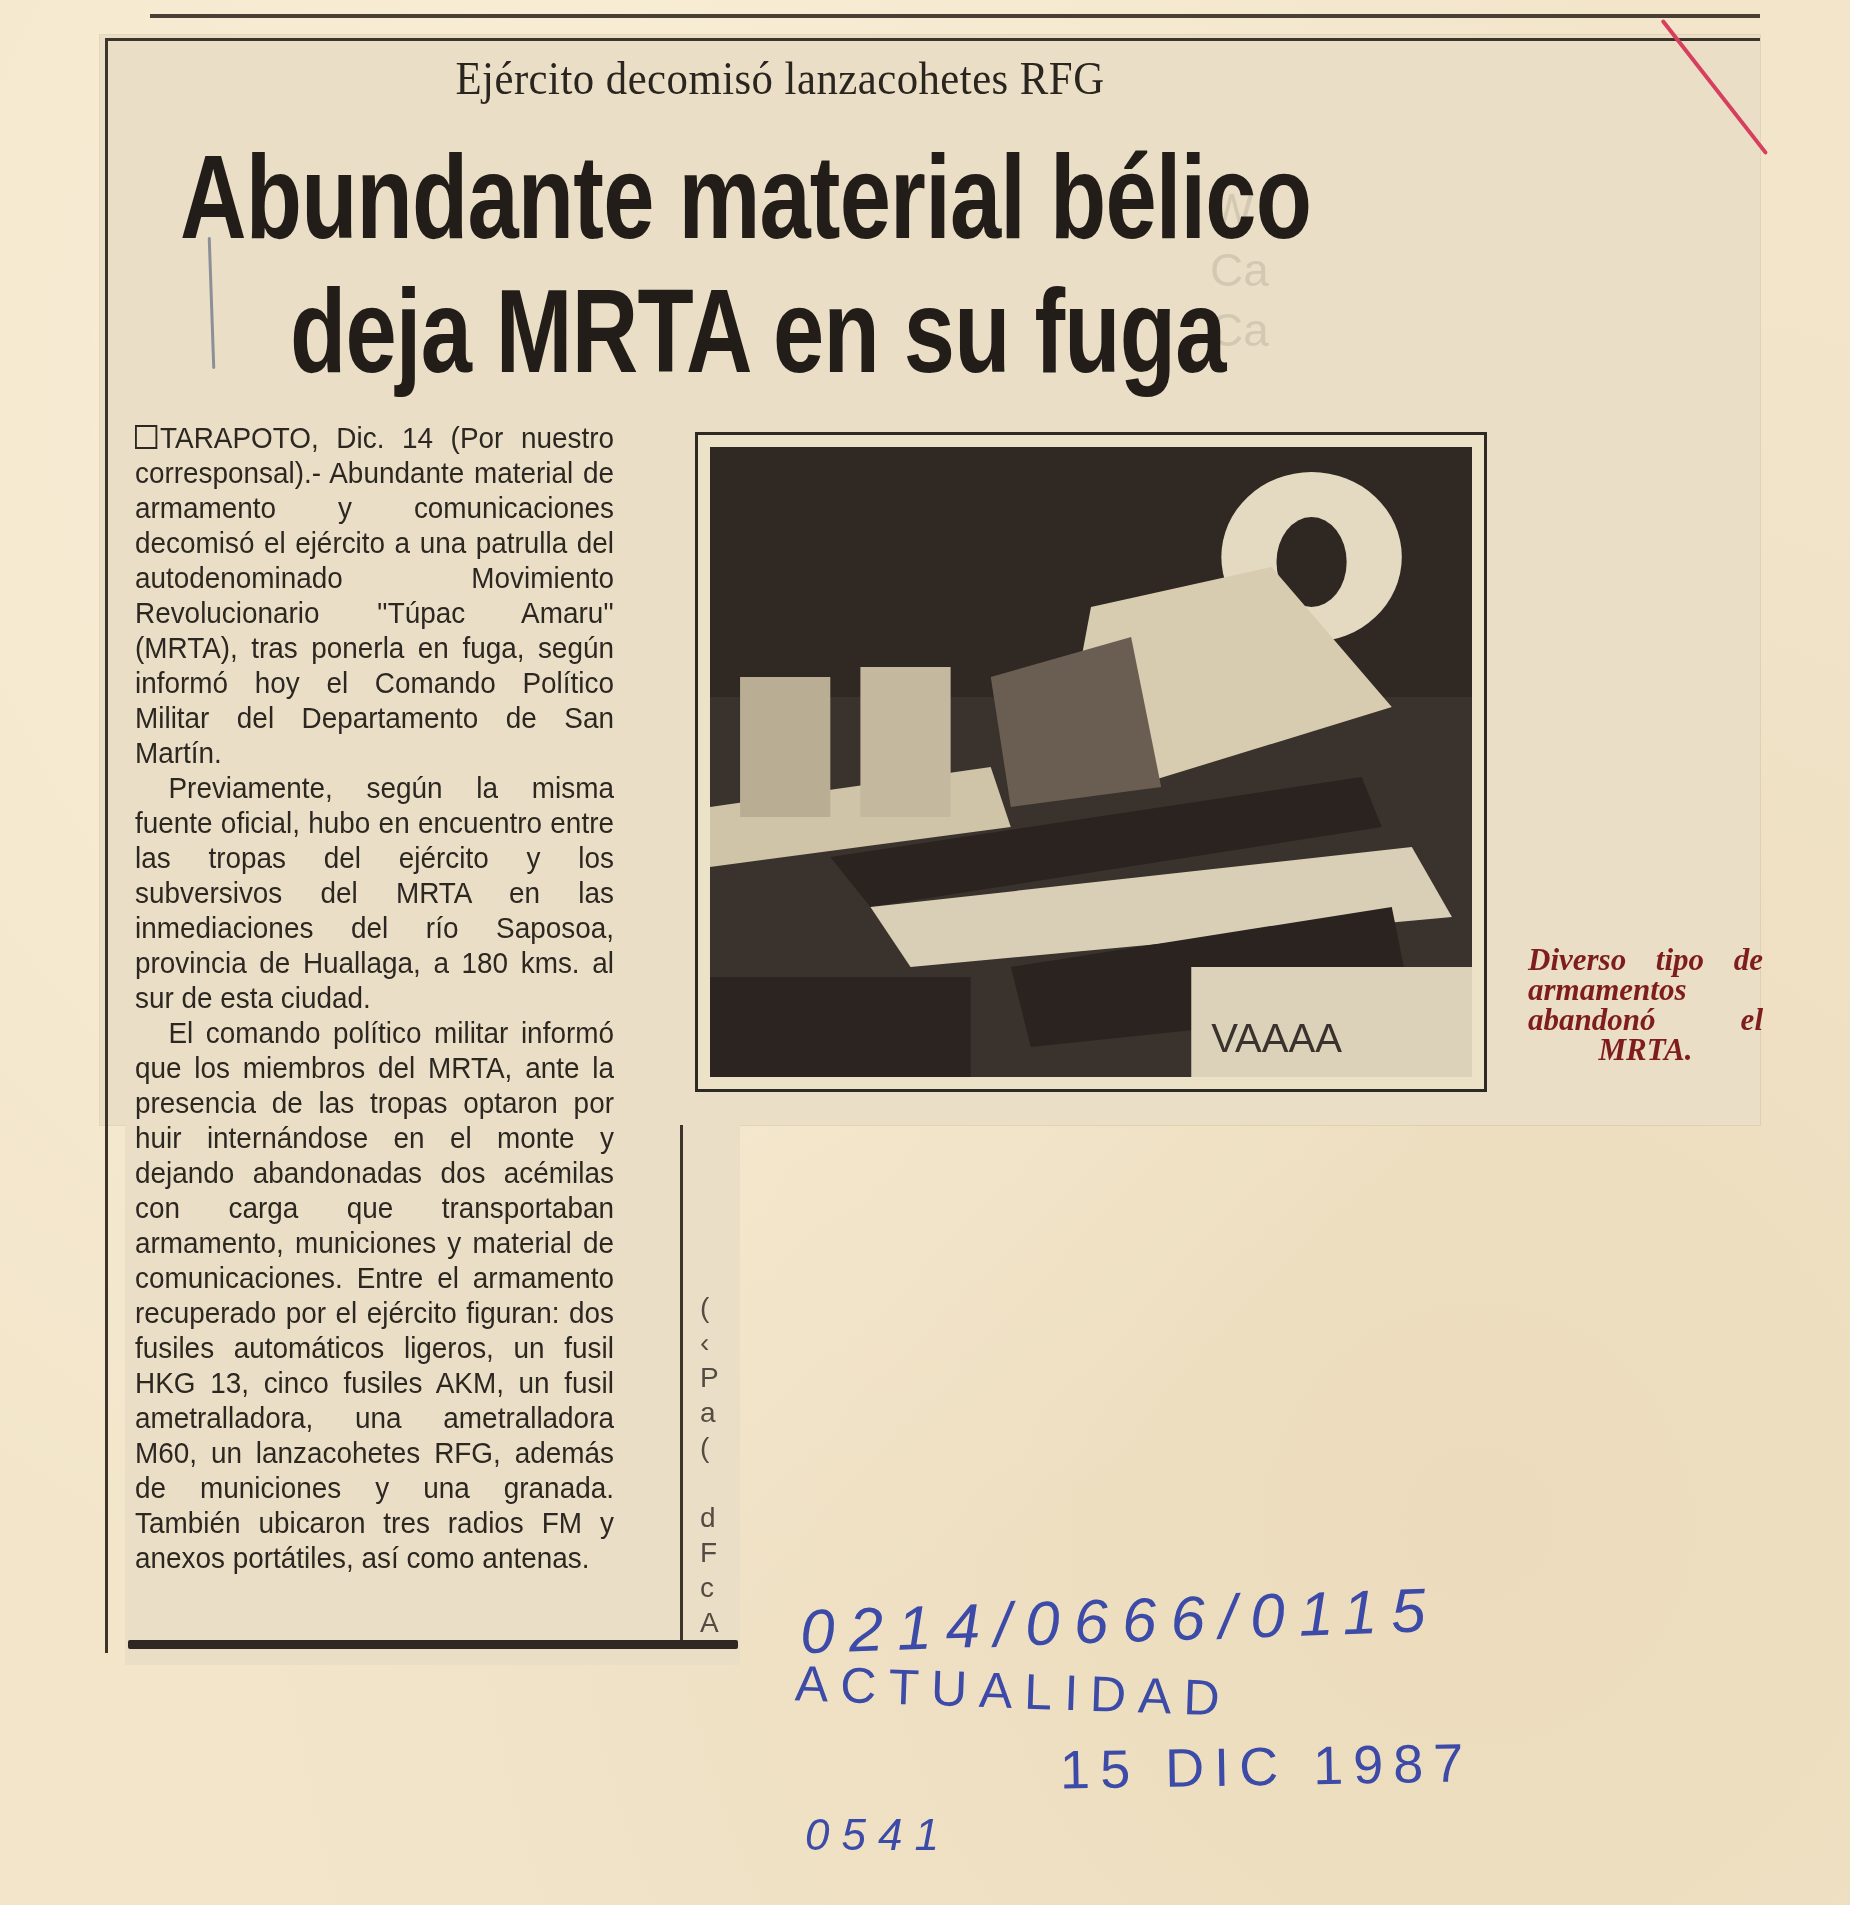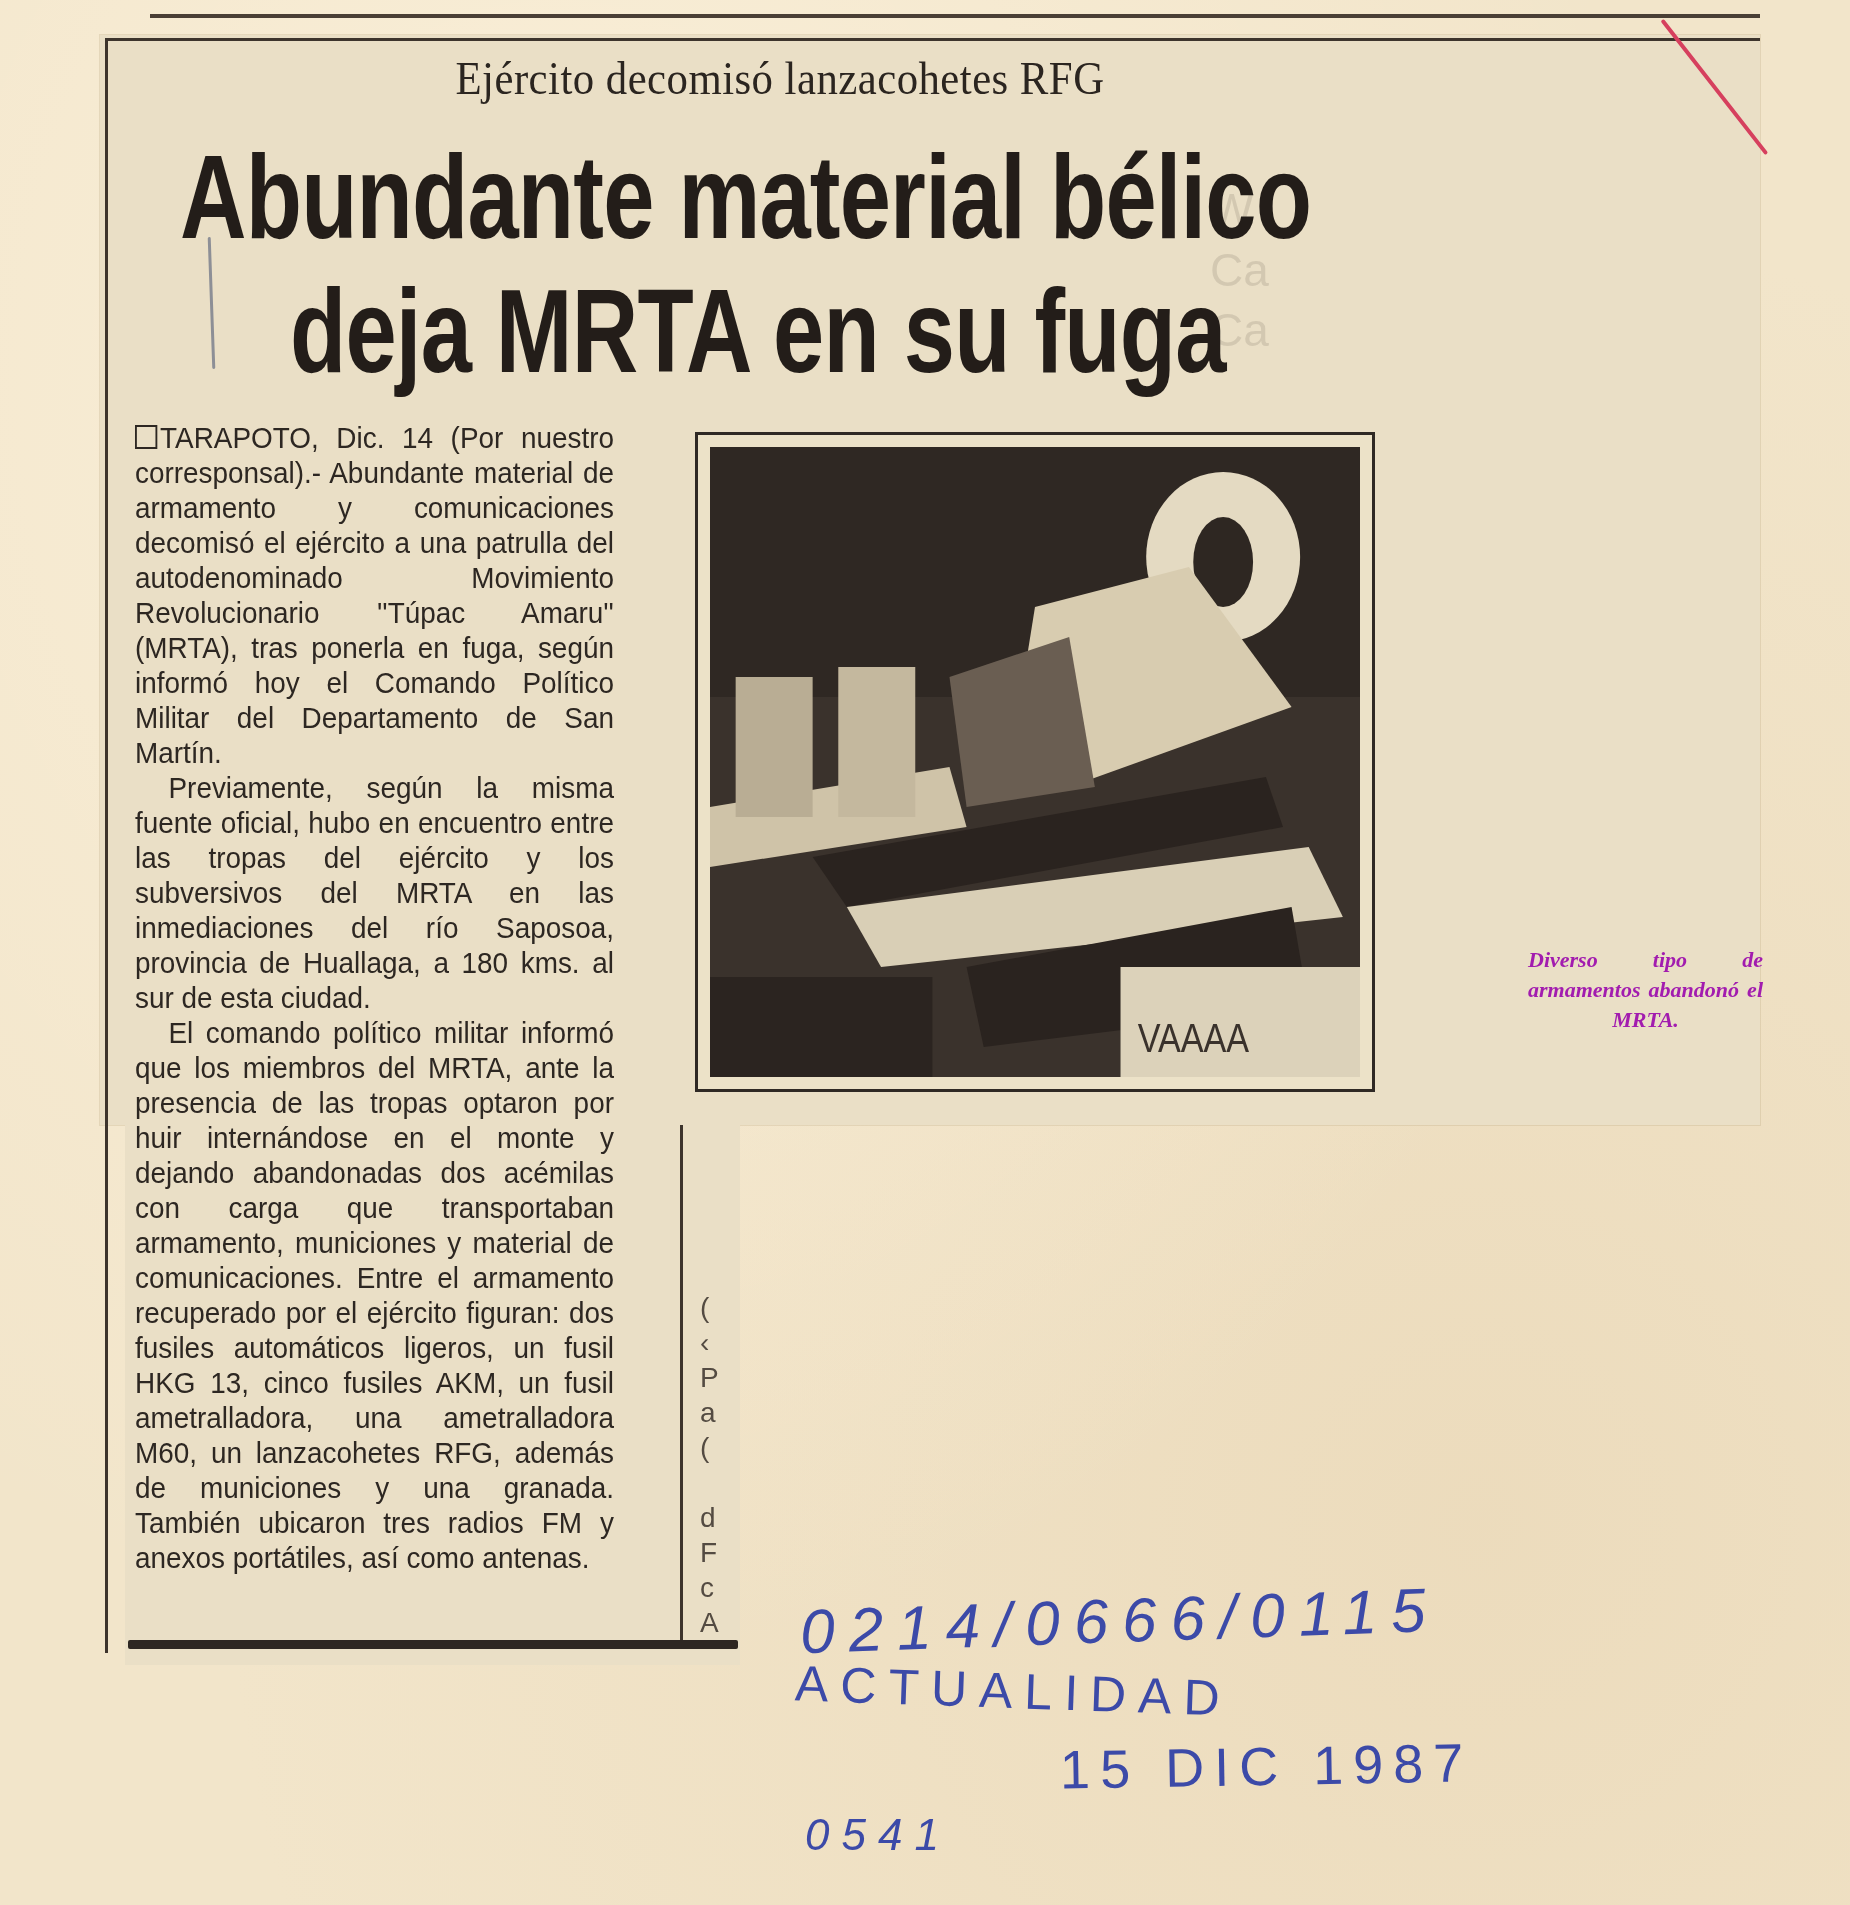--- a/index.html
+++ b/index.html
@@ -53,33 +53,33 @@
       color:#2d2722; text-align:justify;
       transform:scaleX(0.93); transform-origin:left;
     }
     .body-col p { margin:0; }
     .body-col p.indent { text-indent:36px; }
     .dateline-box {
       display:inline-block; width:20px; height:20px; border:2px solid #2d2722; vertical-align:-1px; margin-right:3px;
     }
 
     .photo {
-      position:absolute; left:695px; top:432px; width:680px; height:660px;
+      position:absolute; left:695px; top:432px; width:792px; height:660px;
       border:3px solid #2f2924; box-sizing:border-box; padding:12px; background:#ece2c8;
     }
     .photo-inner {
       width:100%; height:100%; position:relative; overflow:hidden;
       background:#3d342d;
     }
     .photo-inner svg { width:100%; height:100%; display:block; }
 
     .caption {
       position:absolute; left:1528px; top:945px; width:235px;
       font-family:"Liberation Serif", serif; font-style:italic; font-weight:bold;
-      font-size:22px; line-height:30px; color:#a21caf; text-align:justify;
+      font-size:31px; line-height:30px; color:#7f1d1d; text-align:justify;
       text-align-last:center;
     }
 
     .side-fragment {
       position:absolute; left:700px; top:1290px; width:40px;
       font-family:"Liberation Sans", sans-serif; font-size:28px; line-height:35px; color:#3a322b;
       opacity:0.85;
     }
     .side-fragment span { display:block; }
 

